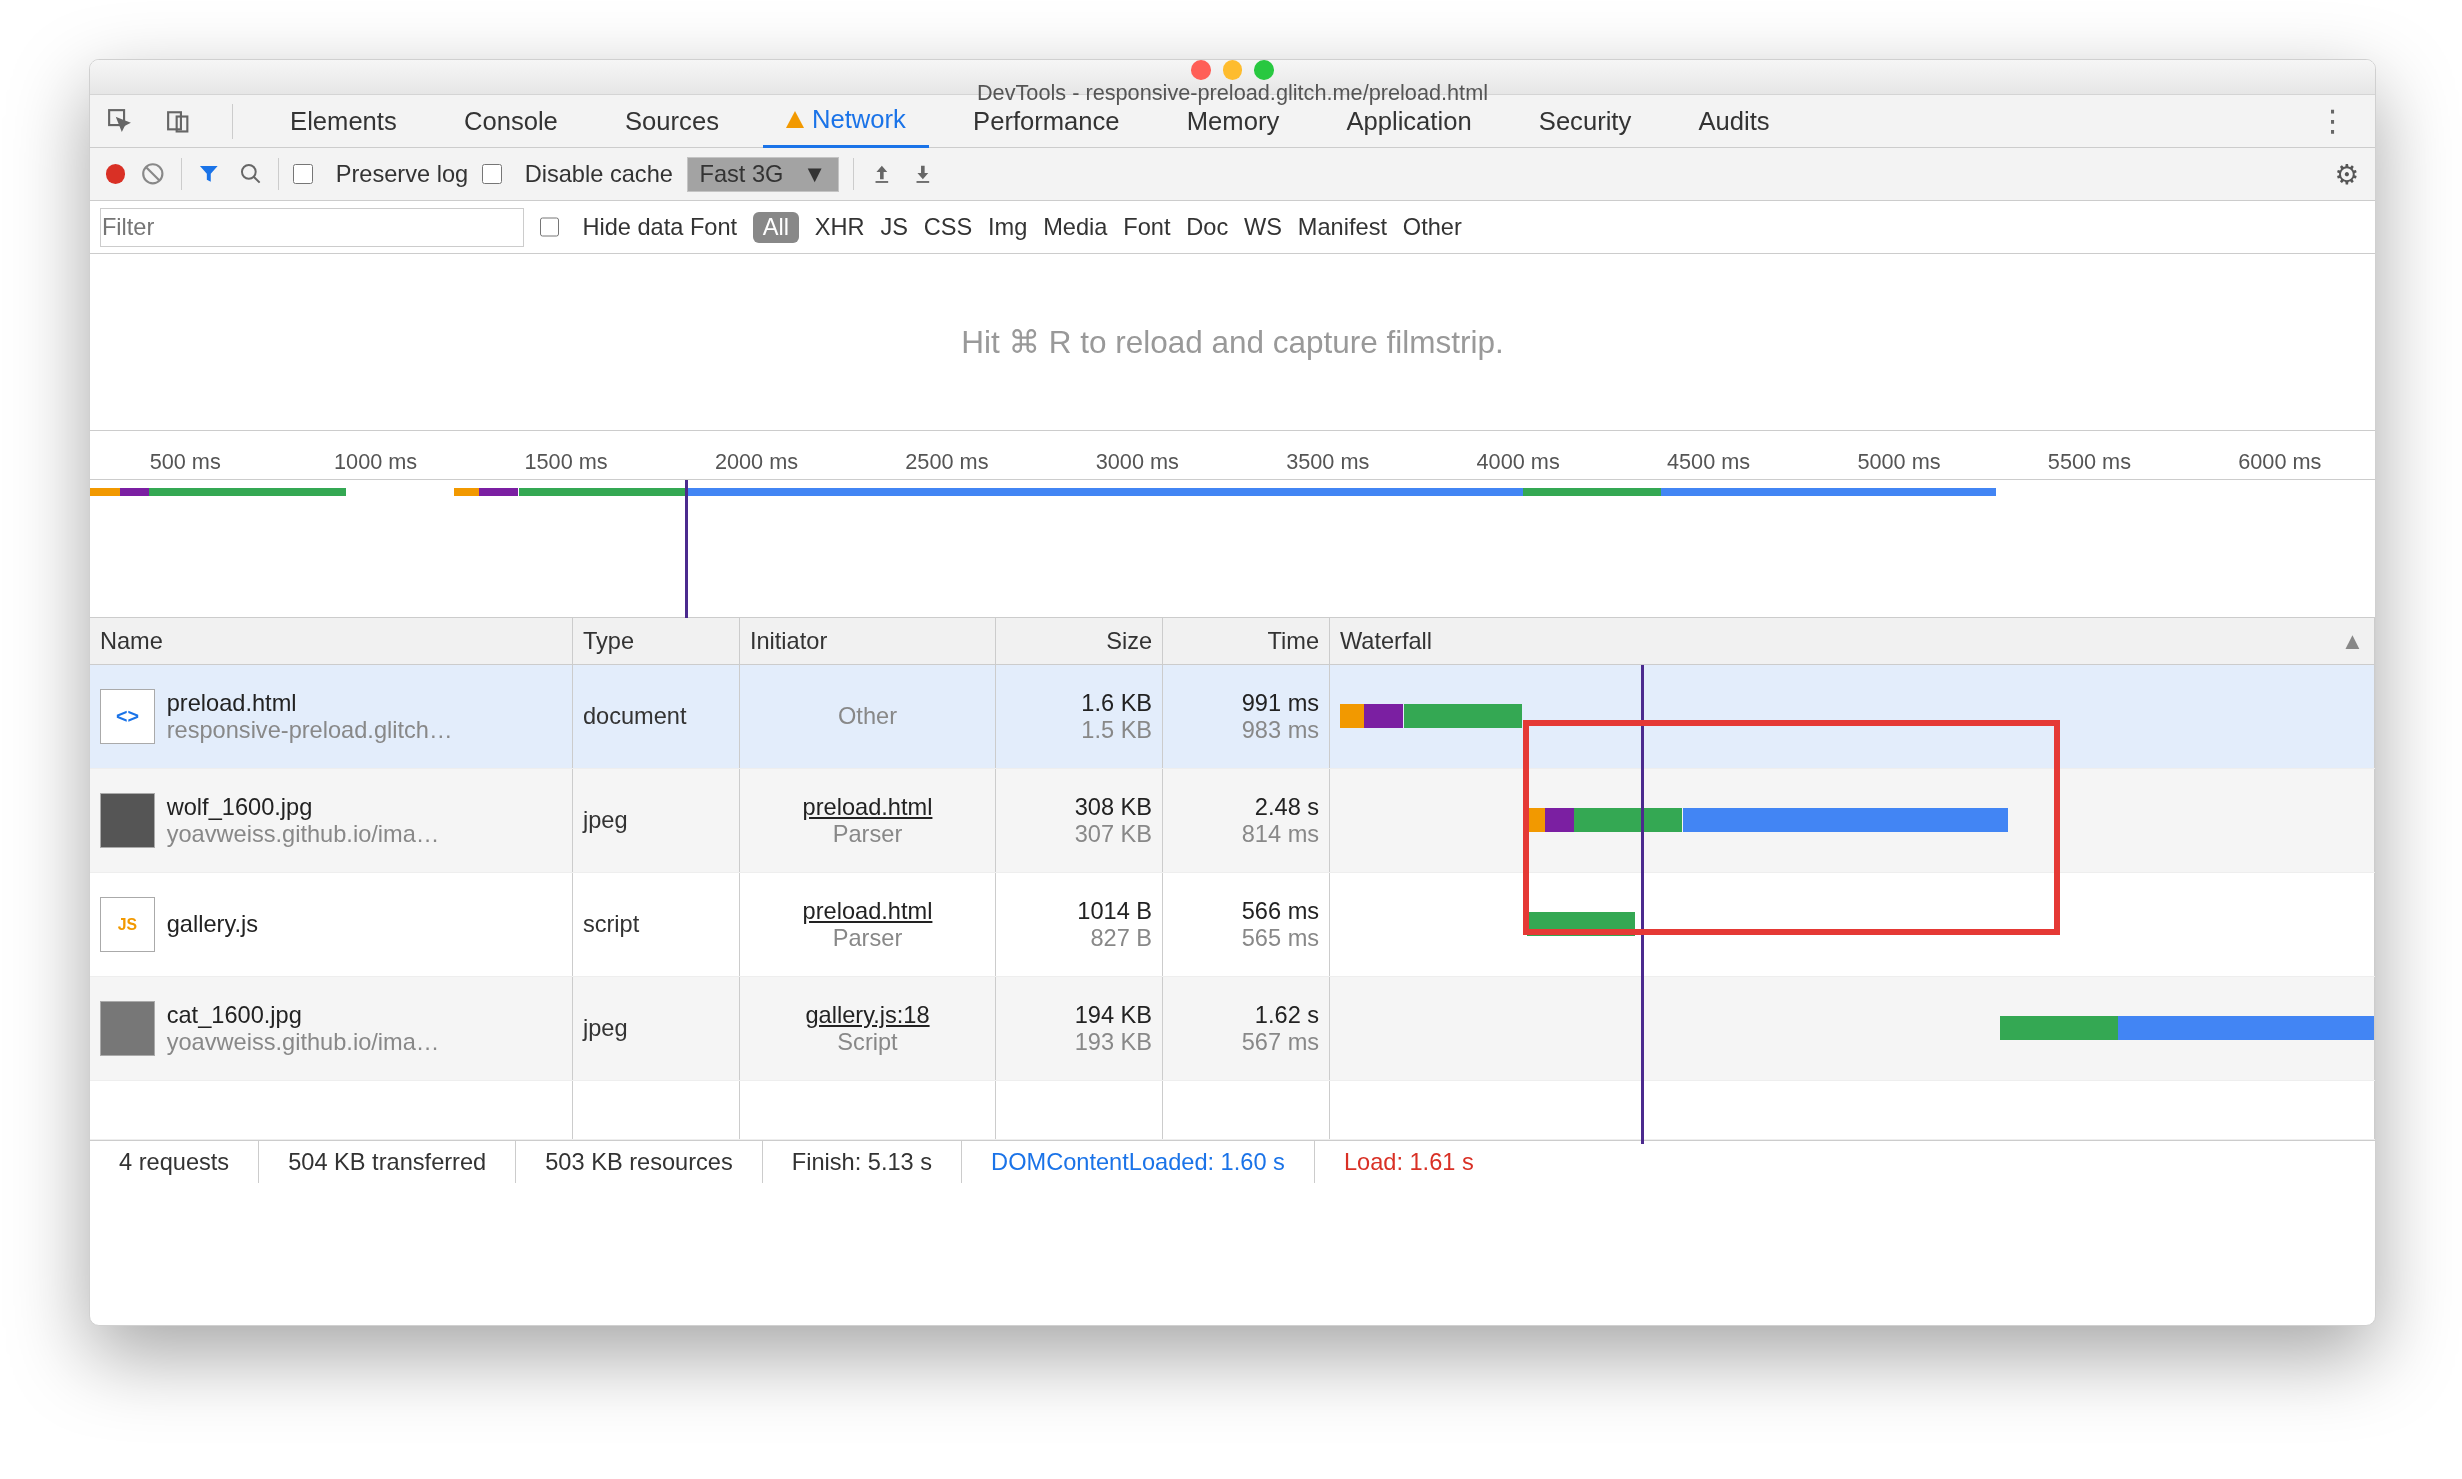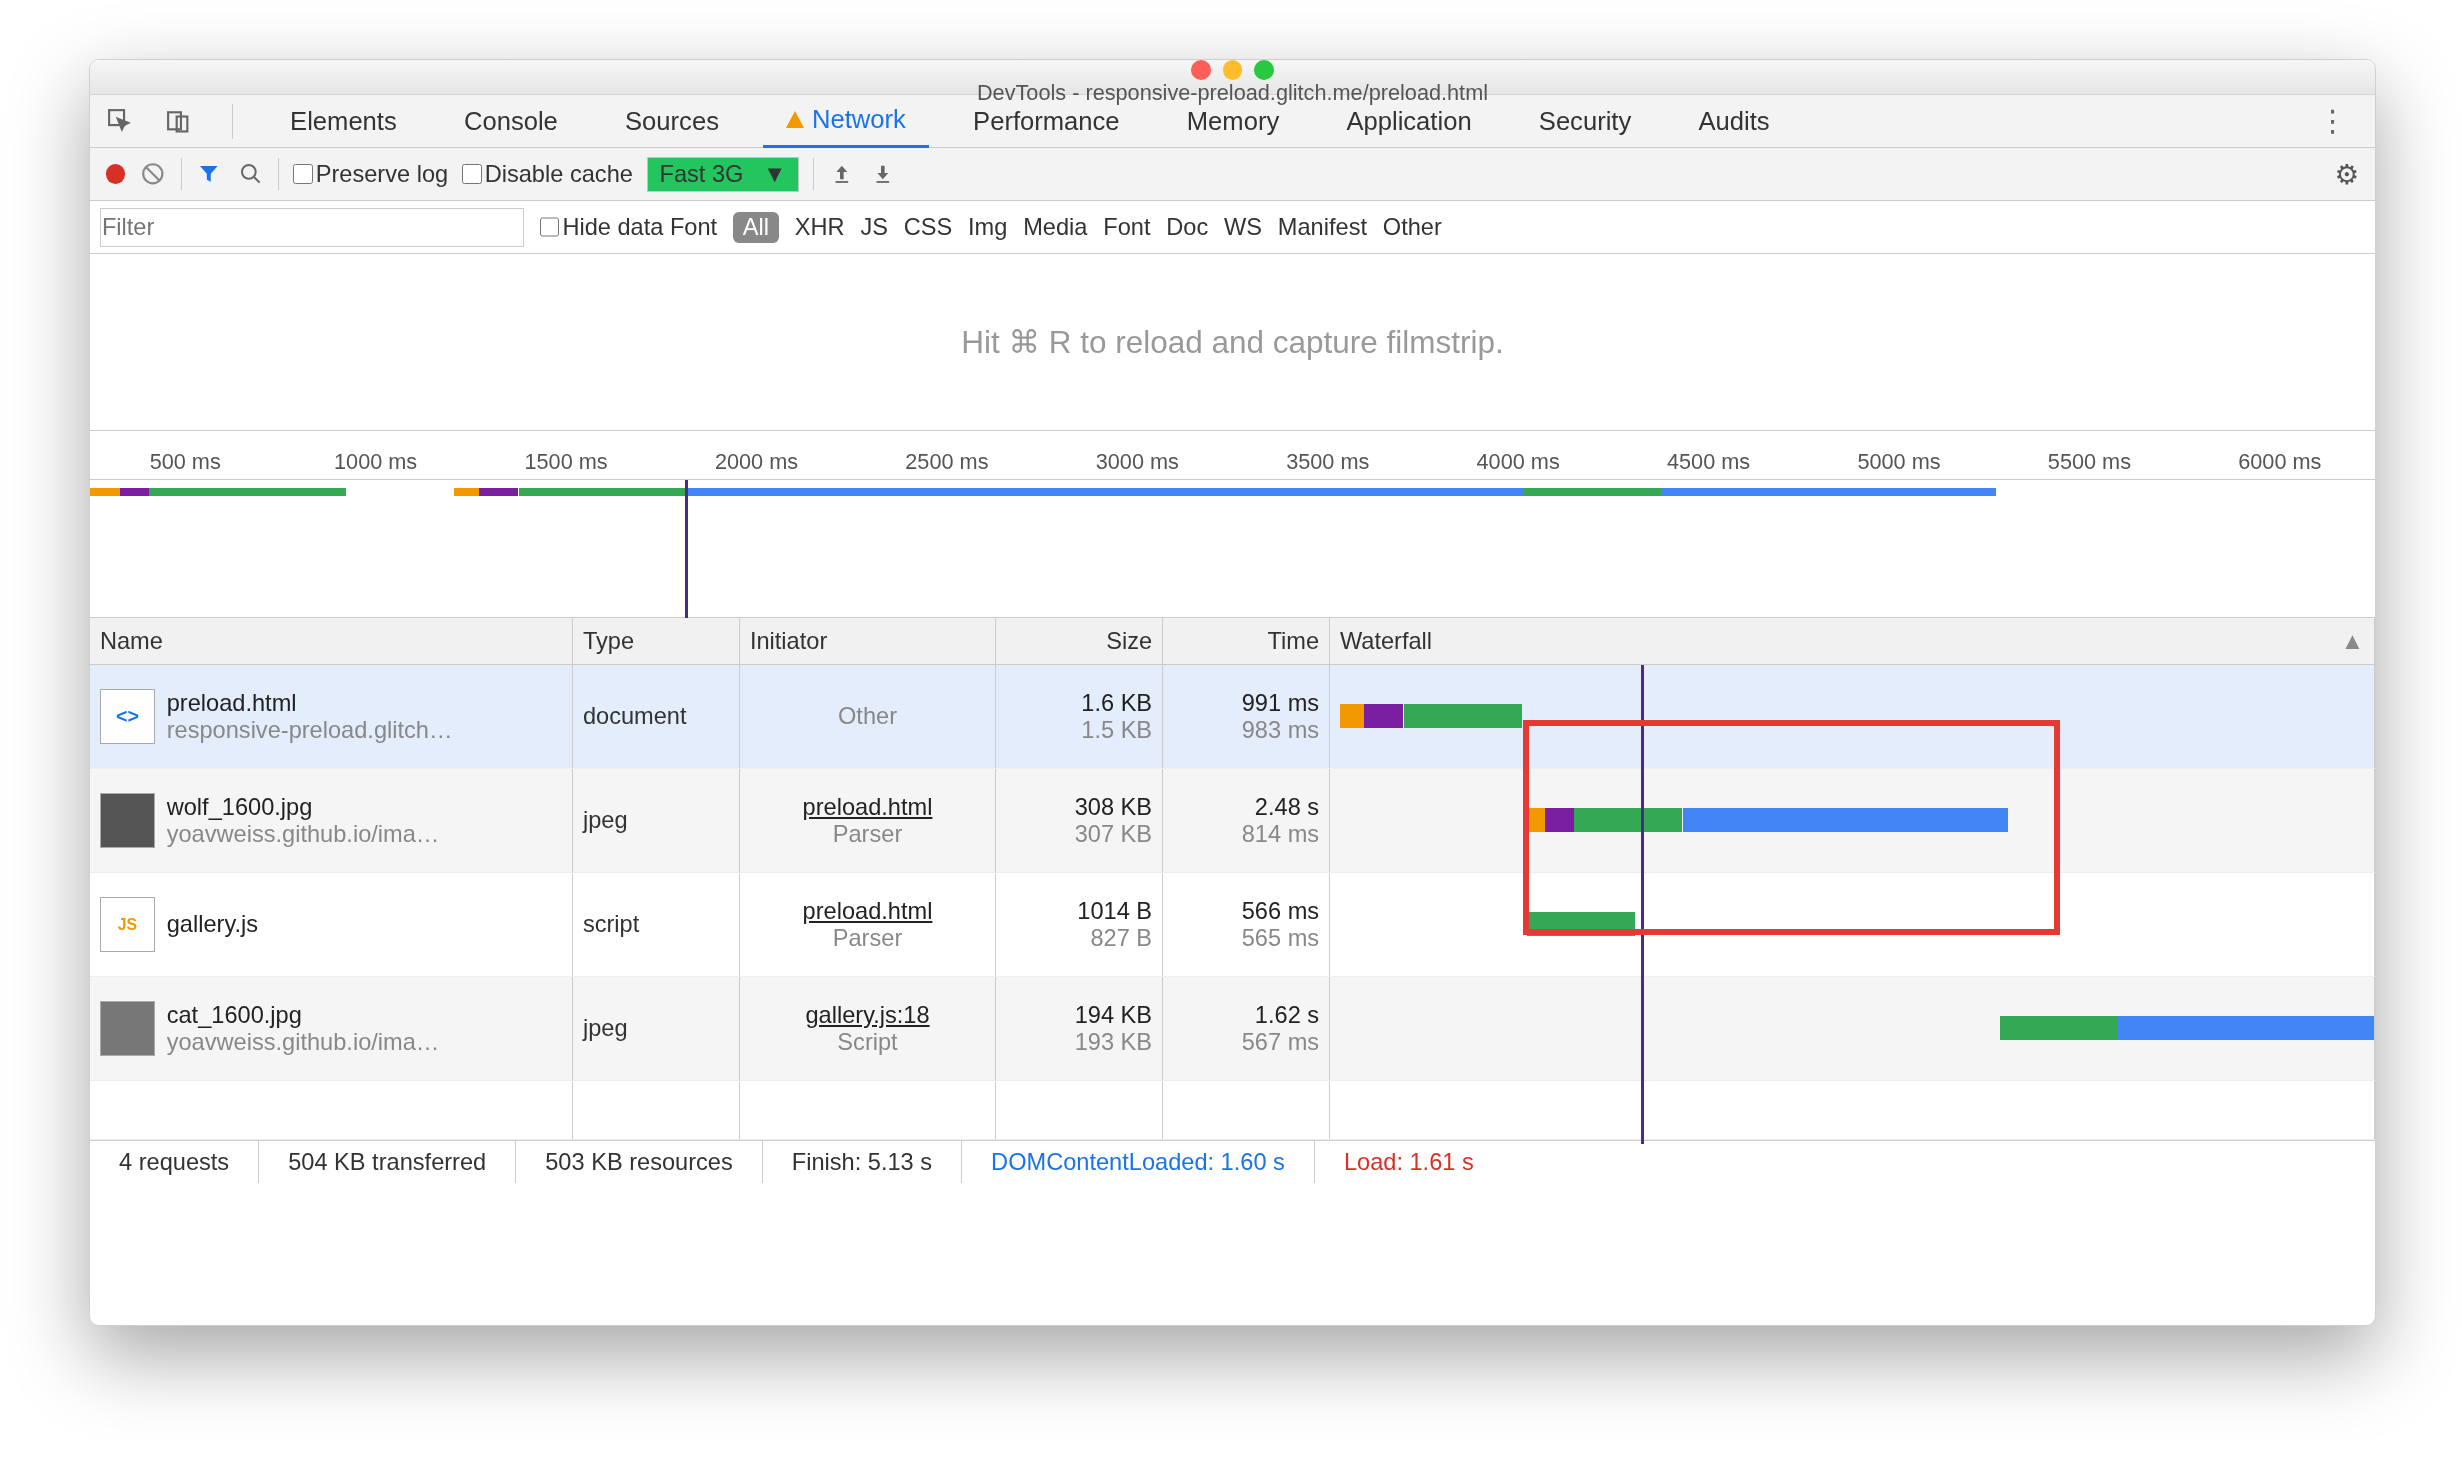--- a/index.html
+++ b/index.html
@@ -13,23 +13,23 @@
 .tabs { height: 53px; display: flex; align-items: center; border-bottom: 1px solid #ccc; padding: 0 9.9px; background: #f3f3f3; gap: 20px; }
 .tabs .icon-btn { width: 39px; height: 39px; display: flex; align-items: center; justify-content: center; color: #666; }
 .tabs .sep { width: 1px; height: 35px; background: #ccc; margin: 0 13.8px; }
 .tab { padding: 0 23.6px; font-size: 25.6px; color: #333; height: 53px; display: flex; align-items: center; gap: 7.9px; }
 .tab.active { color: #1a73e8; border-bottom: 3px solid #1a73e8; justify-content: space-between; }
 .kebab { margin-left: auto; font-size: 29.6px; color: #666; padding: 0 17.7px; }
 .toolbar { height: 53px; display: flex; align-items: center; gap: 13.8px; padding: 0 15.8px; border-bottom: 1px solid #ccc; background: #f3f3f3; }
 .rec { width: 19.7px; height: 19.7px; border-radius: 50%; background: #d93025; }
 .tb-icon { width: 27.6px; height: 27.6px; color: #666; display: flex; align-items: center; justify-content: center; }
 .vsep { width: 1px; height: 31.5px; background: #ccc; }
-.cb { display: flex; align-items: center; gap: 3px; font-size: 23.6px; color: #333; }
+.cb { display: flex; align-items: center; gap: 23px; font-size: 23.6px; color: #333; }
 .cb input { width: 19.7px; height: 19.7px; }
-.select { height: 35px; background: #22c55e; border: 1px solid #c4c4c4; padding: 0 11.8px; display: flex; align-items: center; gap: 19.7px; font-size: 23.6px; color: #333; }
+.select { height: 35px; background: #a3a3a3; border: 1px solid #c4c4c4; padding: 0 11.8px; display: flex; align-items: center; gap: 19.7px; font-size: 23.6px; color: #333; }
 .gear { margin-left: auto; font-size: 27.6px; color: #555; }
 .filterbar { height: 53px; display: flex; align-items: center; gap: 15.8px; padding: 0 9.9px; border-bottom: 1px solid #ccc; background: #fff; }
 .filter-input { width: 424px; height: 39px; border: 1px solid #ccc; padding: 0 1px; font-size: 23.6px; color: #999; background: #fff; }
 .pill { background: #888; color: #fff; border-radius: 5.9px; padding: 2px 9.9px; font-size: 23.6px; }
 .ftype { font-size: 23.6px; color: #333; }
 .filmstrip { height: 177px; display: flex; align-items: center; justify-content: center; border-bottom: 1px solid #ccc; }
 .filmstrip-text { font-size: 31.5px; color: #999; }
 .overview { height: 187px; border-bottom: 1px solid #ccc; position: relative; }
 .ruler { height: 49px; border-bottom: 1px solid #ccc; display: flex; position: relative; }
 .ruler .tick { flex: 1; text-align: center; font-size: 21.7px; color: #555; padding-top: 17.7px; position: relative; }

